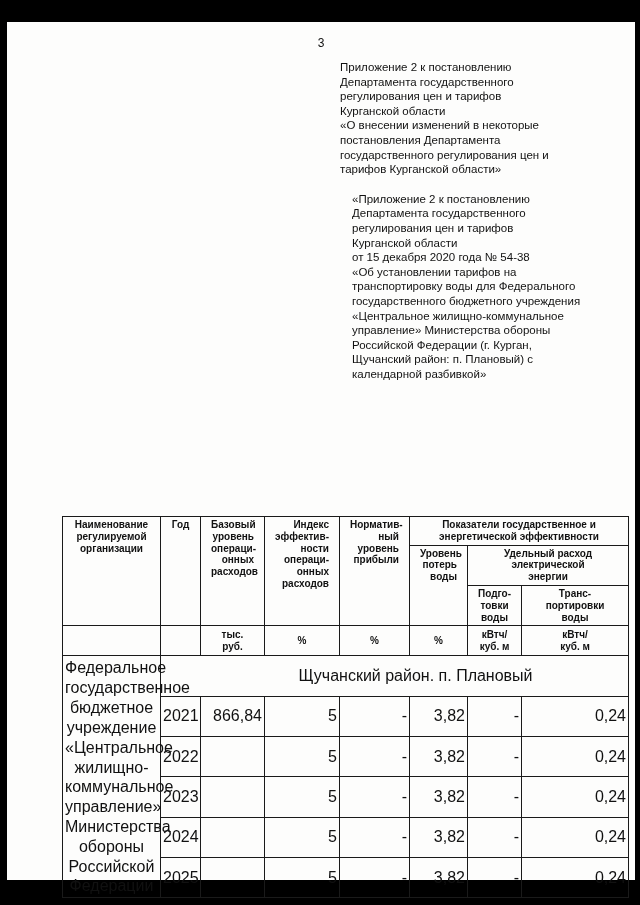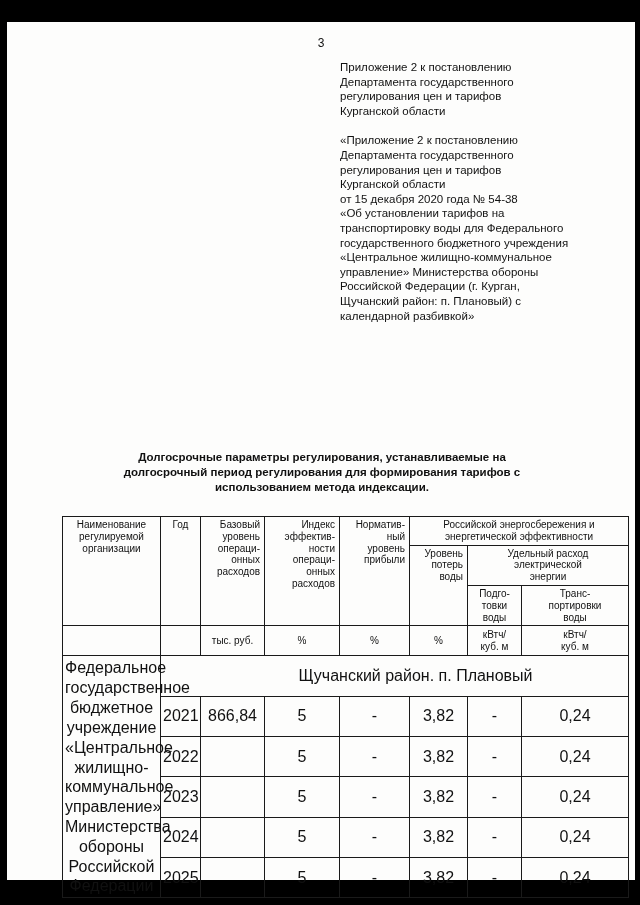--- a/index.html
+++ b/index.html
@@ -20,86 +20,89 @@
   }
   .page-number {
     position:absolute; top:14px; left:0; width:100%;
     text-align:center; font-size:12px;
   }
   .stamp {
     position:absolute; left:333px; top:38px; width:292px;
     font-size:11.5px; line-height:1.27;
   }
   .pre { white-space:pre-line; }
-  .gap { margin-top:15px; }
+  .gap { margin-top:15px;margin-left:12px; }
   .date-line { white-space:nowrap; }
   .hand {
     font-family:"DejaVu Serif", serif;
     font-style:italic;
     font-size:14px;
     letter-spacing:1px;
   }
   .underlined { border-bottom:1px solid #000; padding:0 8px 0 2px; }
   .doc-title {
     position:absolute; top:428px; left:90px; width:450px;
     text-align:center; font-weight:bold; font-size:11.5px; line-height:1.32;
   }
   table.params-table {
     position:absolute; top:494px; left:55px; width:566px;
     border-collapse:collapse; table-layout:fixed;
   }
   .params-table th, .params-table td {
     border:1px solid #1a1a1a;
   }
   .params-table th {
-    font-weight:normal; font-size:10px; line-height:1.18;
+    font-weight:bold; font-size:10px; line-height:1.18;
     vertical-align:top; text-align:center;
-    padding:2px 4px; white-space:pre-line;
+    padding:2px 10px; white-space:pre-line;
   }
   .params-table th.ta-l { text-align:right; }
   .params-table .units-row th { vertical-align:middle; height:30px; }
   .params-table td {
     font-size:16px; text-align:center; vertical-align:middle;
     padding:1px 2px;
   }
   .params-table td.org-cell {
     vertical-align:top; line-height:1.24; padding-top:2px;
   }
   .params-table td.region-cell { height:17px;padding-left:44px; }
-  .params-table tr.data-row td { height:16px; }
+  .params-table tr.data-row td { height:16px;text-align:right; }
 </style>
 </head>
 <body>
 
 <div class="scan-frame">
   <div class="page">
 
     <div class="page-number">3</div>
 
     <div class="stamp">
       <div class="pre">Приложение 2 к постановлению
 Департамента государственного
 регулирования цен и тарифов
 Курганской области</div>
+      <div class="pre">«О внесении изменений в некоторые
+постановления Департамента
+государственного регулирования цен и
+тарифов Курганской области»</div>
       <div class="pre gap">«Приложение 2 к постановлению
 Департамента государственного
 регулирования цен и тарифов
 Курганской области
 от 15 декабря 2020 года № 54-38
 «Об установлении тарифов на
 транспортировку воды для Федерального
 государственного бюджетного учреждения
 «Центральное жилищно-коммунальное
 управление» Министерства обороны
 Российской Федерации (г. Курган,
 Щучанский район: п. Плановый) с
 календарной разбивкой»</div>
     </div>
 
-    <div class="doc-title">Долгосрочные параметры регулирования, устанавливаемые на долгосрочный период регулирования для формирования тарифов с использованием метода индексации.</div>
 
     <table class="params-table">
       <colgroup>
         <col style="width:98px">
           <col style="width:40px">
           <col style="width:64px">
           <col style="width:75px">
         <col style="width:70px">
           <col style="width:58px">
           <col style="width:54px">
@@ -119,21 +122,21 @@
           <th rowspan="3" class="ta-l">Индекс
 эффектив-
 ности
 операци-
 онных
 расходов</th>
           <th rowspan="3" class="ta-l">Норматив-
 ный
 уровень
 прибыли</th>
-          <th colspan="3">Российской энергосбережения и
+          <th colspan="3">Показатели государственное и
 энергетической эффективности</th>
         </tr>
         <tr>
           <th rowspan="2" class="ta-l">Уровень
 потерь
 воды</th>
           <th colspan="2">Удельный расход
 электрической
 энергии</th>
         </tr>

